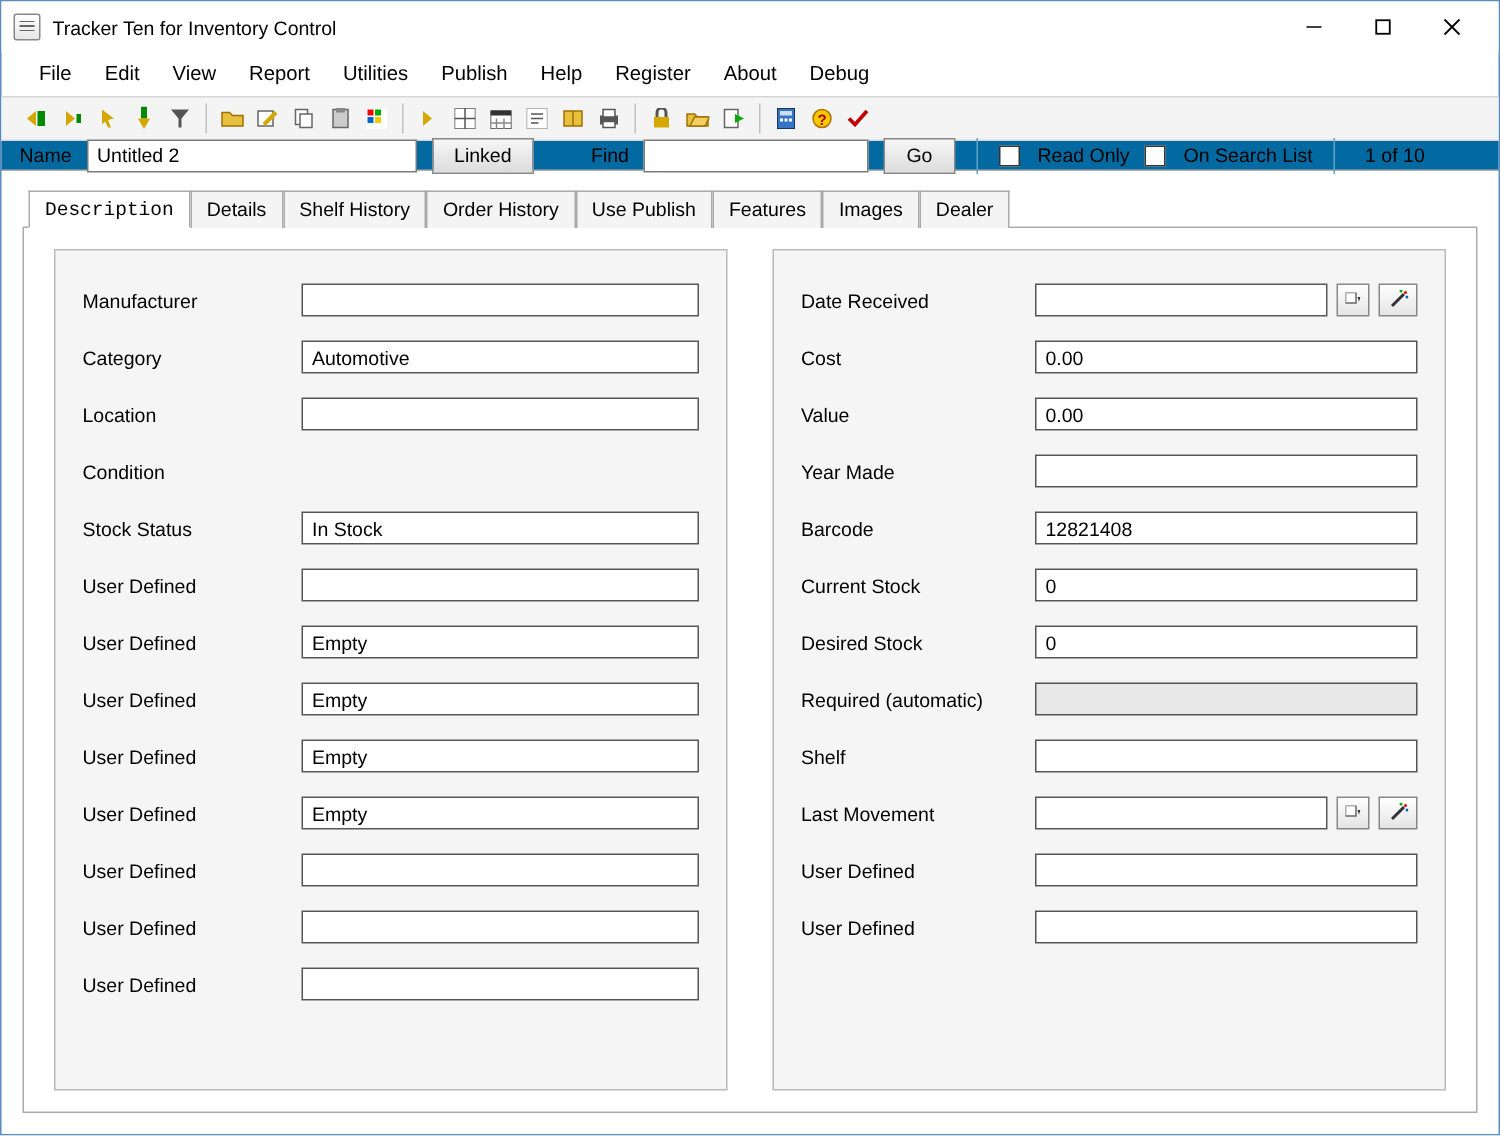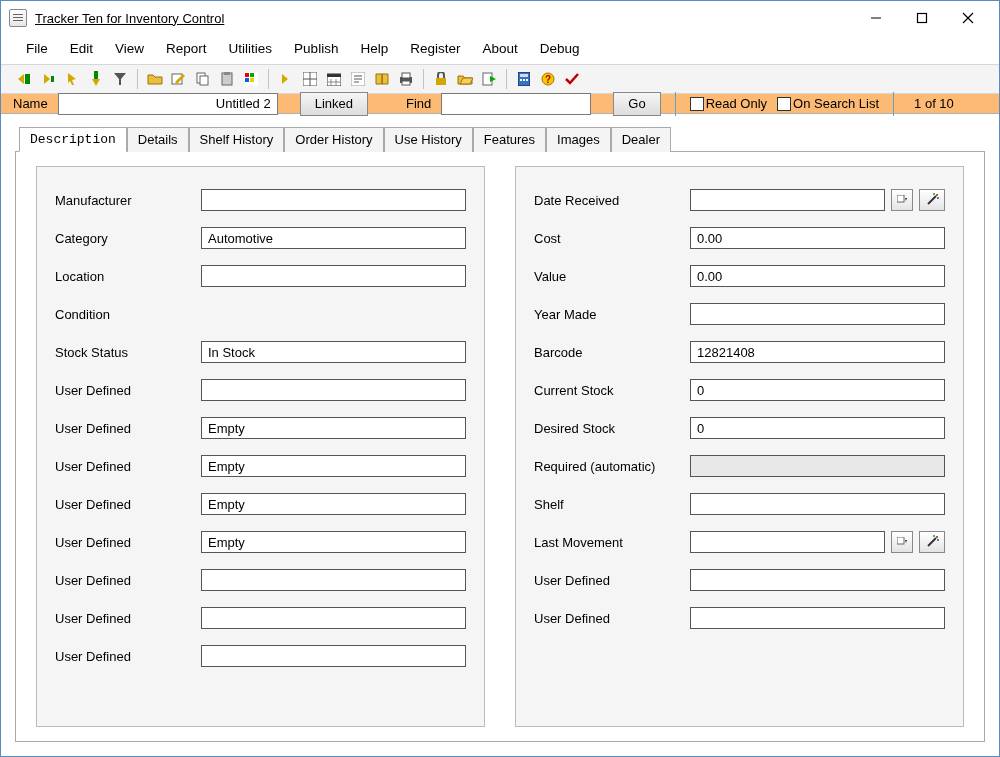--- a/index.html
+++ b/index.html
@@ -25,21 +25,21 @@
     padding: 0 8px 0 8px;
     background: #fff;
   }
   .titlebar .app-icon {
     width: 18px; height: 18px; margin-right: 8px;
     border: 1px solid #888; border-radius: 2px;
     display:inline-flex;align-items:center;justify-content:center;
     background: linear-gradient(#fff,#e6e6e6);
   }
   .titlebar .app-icon::before{content:"";width:10px;height:8px;background:repeating-linear-gradient(#666 0 1px,transparent 1px 3px);}
-  .titlebar .title { flex: 0 0 auto; font-size: 13px; color:#000;text-decoration:underline;}
+  .titlebar .title { flex: 0 0 auto; font-size: 13px; color:#000;}
   .titlebar .spacer { flex: 1; }
   .win-btn {
     width: 46px; height: 30px;
     display: inline-flex; align-items: center; justify-content: center;
     color:#000;
   }
   .win-btn svg { width: 12px; height: 12px; }
   .menubar {
     display: flex;
     gap: 2px;
@@ -56,45 +56,45 @@
     align-items: center;
     padding: 0 14px;
     gap: 6px;
   }
   .tb-sep {
     width:1px;height:20px;background:#c0c0c0;margin:0 2px;
   }
   .tb-ico { width:18px;height:18px;display:inline-flex;align-items:center;justify-content:center;}
   .namebar {
     height: 20px;
-    background: #fdba74;
+    background: #0369a1;
     display: flex;
     align-items: center;
     padding: 0 12px;
     gap: 10px;
     font-size: 13px;
     border-bottom: 1px solid #b0b0b0;
   }
   .namebar .lbl { color:#000; }
   .namebar input[type=text].name-input {
-    width: 220px; height: 22px; border:1px solid #7a7a7a; background:#fff; padding:0 6px; font-size:13px;text-align:right;
+    width: 220px; height: 22px; border:1px solid #7a7a7a; background:#fff; padding:0 6px; font-size:13px;
   }
   .namebar input[type=text].find-input {
     width: 150px; height: 22px; border:1px solid #7a7a7a; background:#fff; padding:0 6px; font-size:13px;
   }
   .btn {
     height: 24px;
     padding: 0 14px;
     border: 1px solid #888;
     background: linear-gradient(#f6f6f6,#dcdcdc);
     font-size: 13px;
-    display:inline-flex;align-items:center;justify-content:center;margin-left:12px;
+    display:inline-flex;align-items:center;justify-content:center;
   }
   .chk {
-    display:inline-flex;align-items:center;gap:2px;
+    display:inline-flex;align-items:center;gap:12px;
   }
   .chk .box {
     width:14px;height:14px;border:1px solid #333;background:#fff;
   }
   .vsep { width:1px;height:24px;background:#5fa3c6;margin:0 4px;}
   .content {
     flex:1; padding: 12px 14px 14px 14px;
     display:flex;flex-direction:column;
   }
   .tabs {
@@ -356,21 +356,21 @@
     <span class="vsep"></span>
     <span class="counter">1 of 10</span>
   </div>
 
   <div class="content">
     <div class="tabs" id="tabstrip">
         <div class="tab active">Description</div>
         <div class="tab">Details</div>
         <div class="tab">Shelf History</div>
         <div class="tab">Order History</div>
-        <div class="tab">Use History</div>
+        <div class="tab">Use Publish</div>
         <div class="tab">Features</div>
         <div class="tab">Images</div>
         <div class="tab">Dealer</div>
       </div>
     <div class="tab-body">
       <div class="panel" id="left-panel">
           <div class="row">
             <span class="flabel">Manufacturer</span>
             <input class="field" style="">
           </div>

